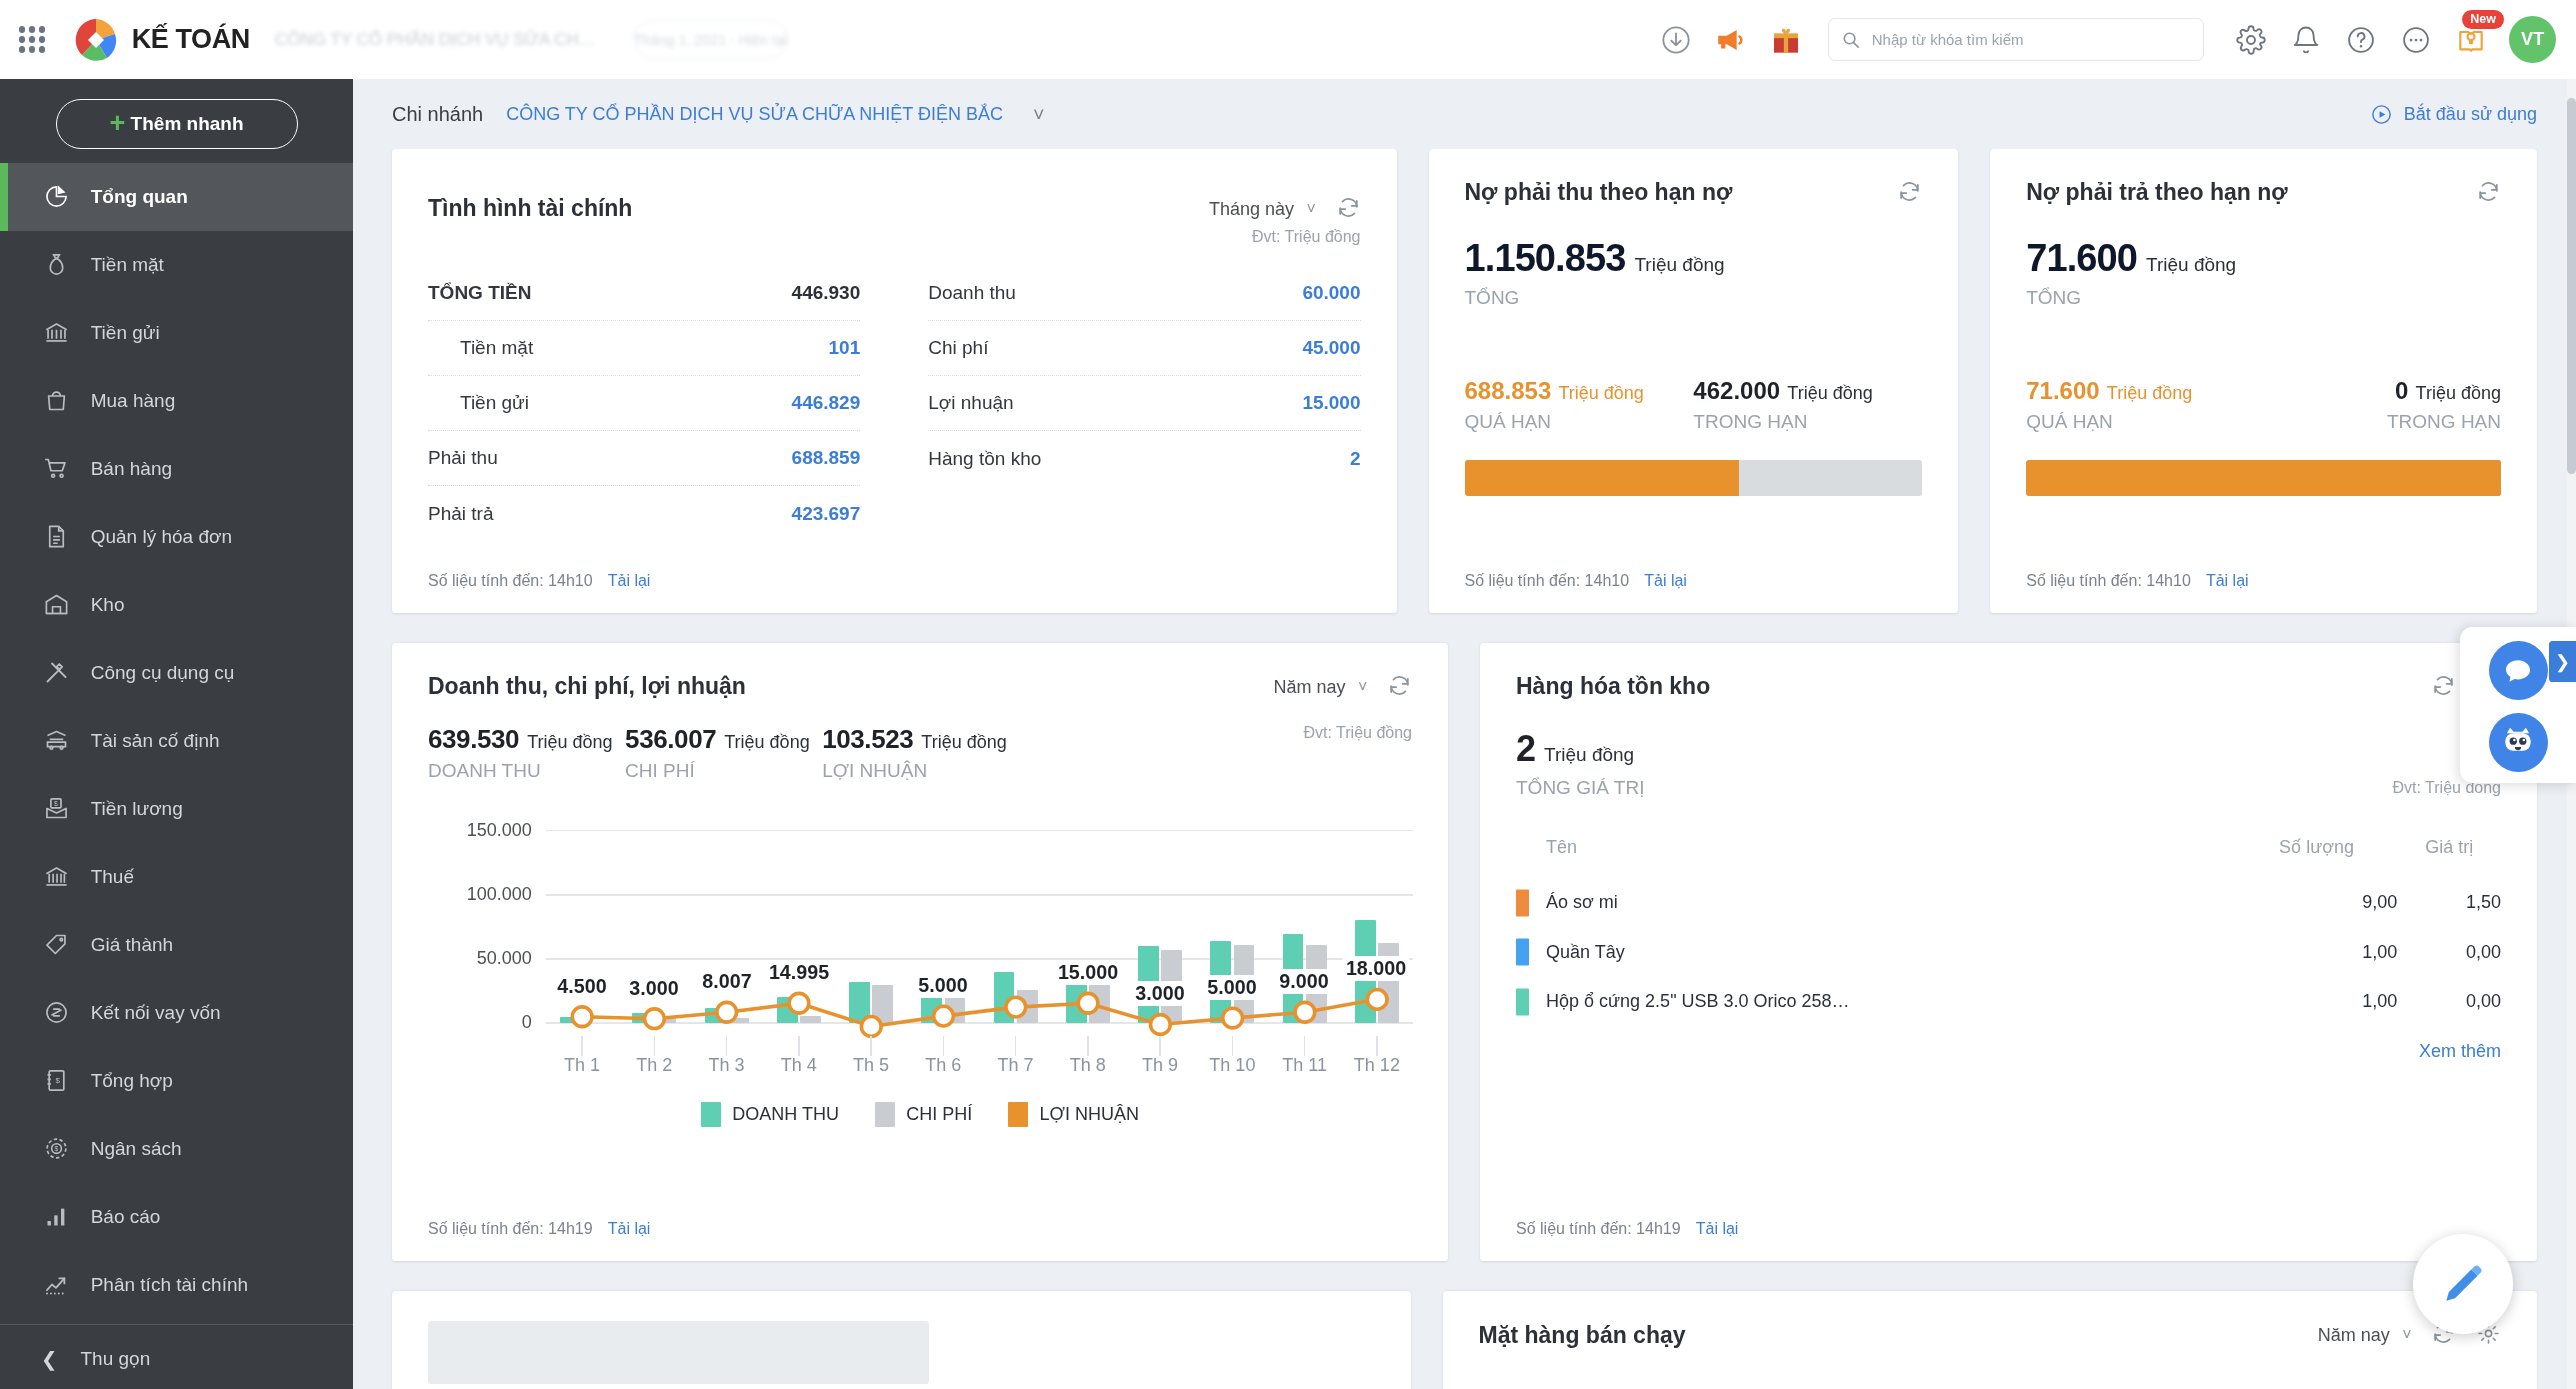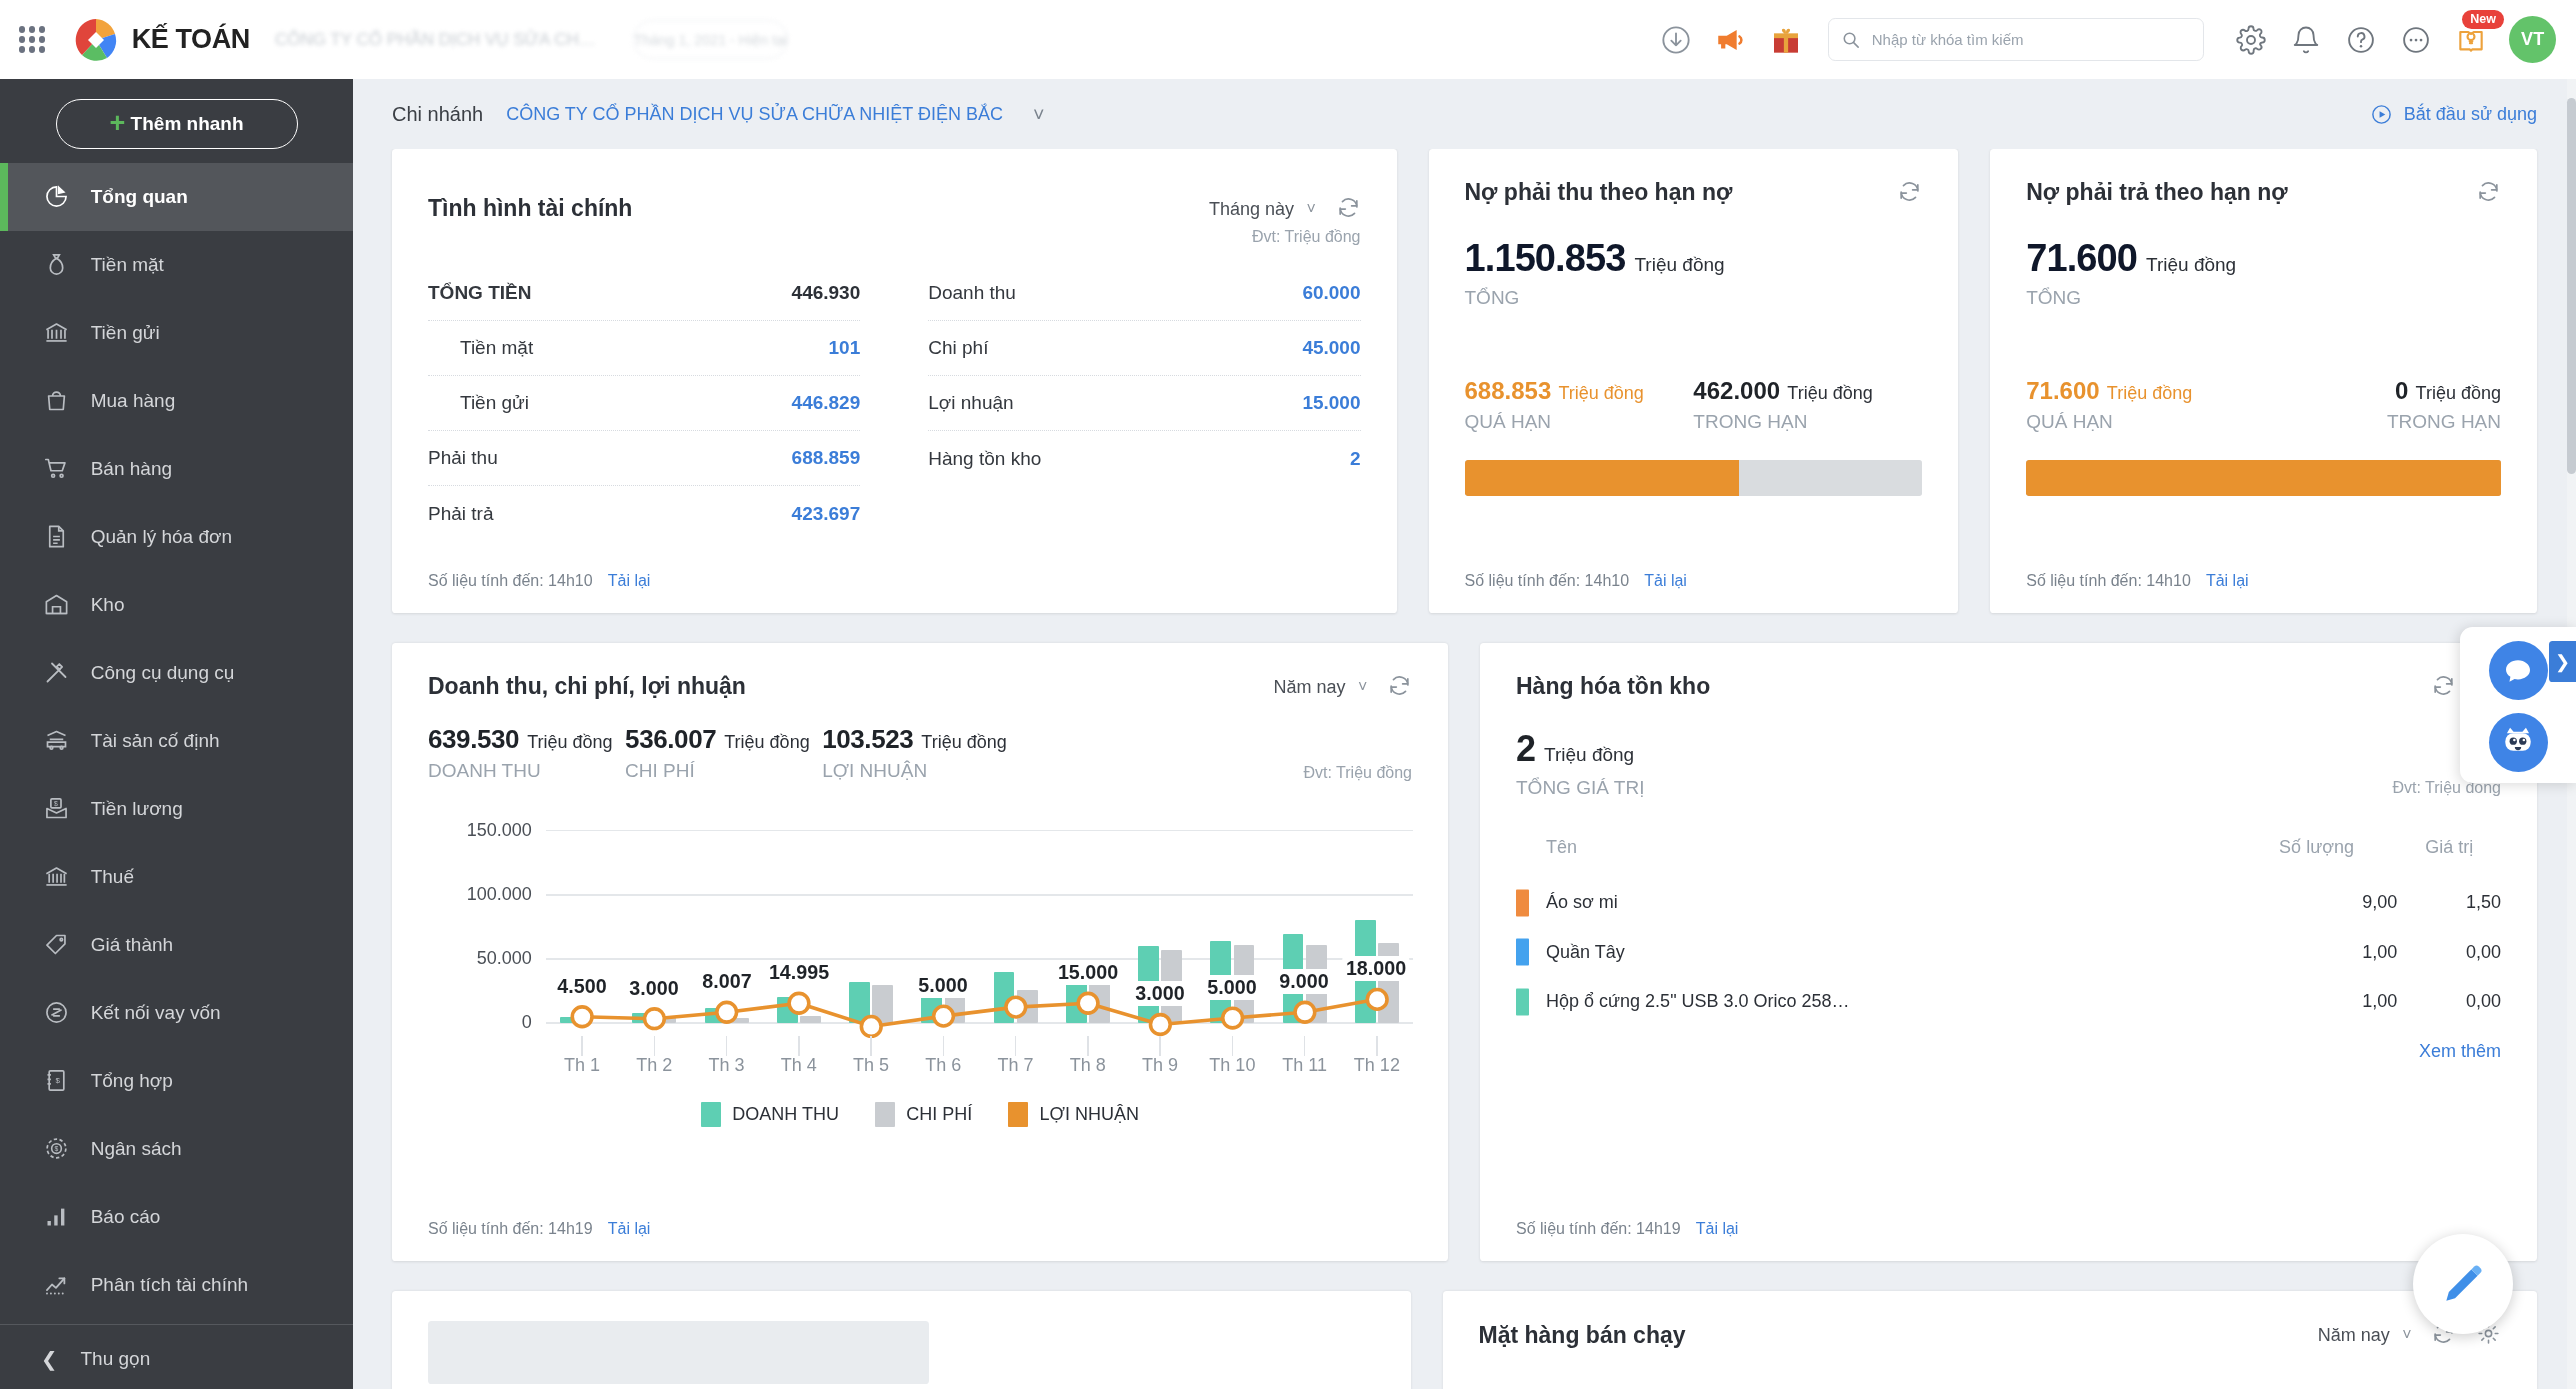--- a/index.html
+++ b/index.html
@@ -135,21 +135,21 @@
   .dsp .un { font-size:18px; margin-left:7.2px; }
   .dsp.over .num, .dsp.over .un { color:#e8922e; }
   .dsp.in .num { color:#1f2328; }
   .dsp.in .un { color:#2c3037; }
   .dsp .lbl { font-size:19px; color:#9aa3ad; margin-top:5.4px; }
   .bar-track { height:36px; background:#d9dcdf; border-radius:2.7px; margin-top:27px; overflow:hidden; }
   .bar-fill { height:100%; background:#e8922e; border-radius:2.7px 0 0 2.7px; }
 
   
   .c-chart { width:1056px; height:618px; padding:30px 36px 0; }
-  .chart-kpis { display:flex; align-items:flex-end; margin-top:23px; }
+  .chart-kpis { display:flex; align-items:flex-start; margin-top:23px; }
   .kpi { margin-right:12.5px; }
   .kpi .top { display:flex; align-items:baseline; }
   .kpi .num { font-size:26px; font-weight:bold; color:#1f2328; letter-spacing:-0.4px; }
   .kpi .un { font-size:18px; color:#2c3037; margin-left:8px; }
   .kpi .lbl { font-size:19px; color:#9aa3ad; margin-top:5.4px; }
   .kpi-unit { margin-left:auto; font-size:16px; color:#9aa3ad; }
 
   .plot { position:relative; width:985px; height:277px; margin-top:30px; }
   .y-axis { position:absolute; left:0; top:0; width:118px; height:224px; }
   .y-tick { position:absolute; right:14.3px; font-size:18px; color:#4a4f56; transform:translateY(-50%); white-space:nowrap; }

